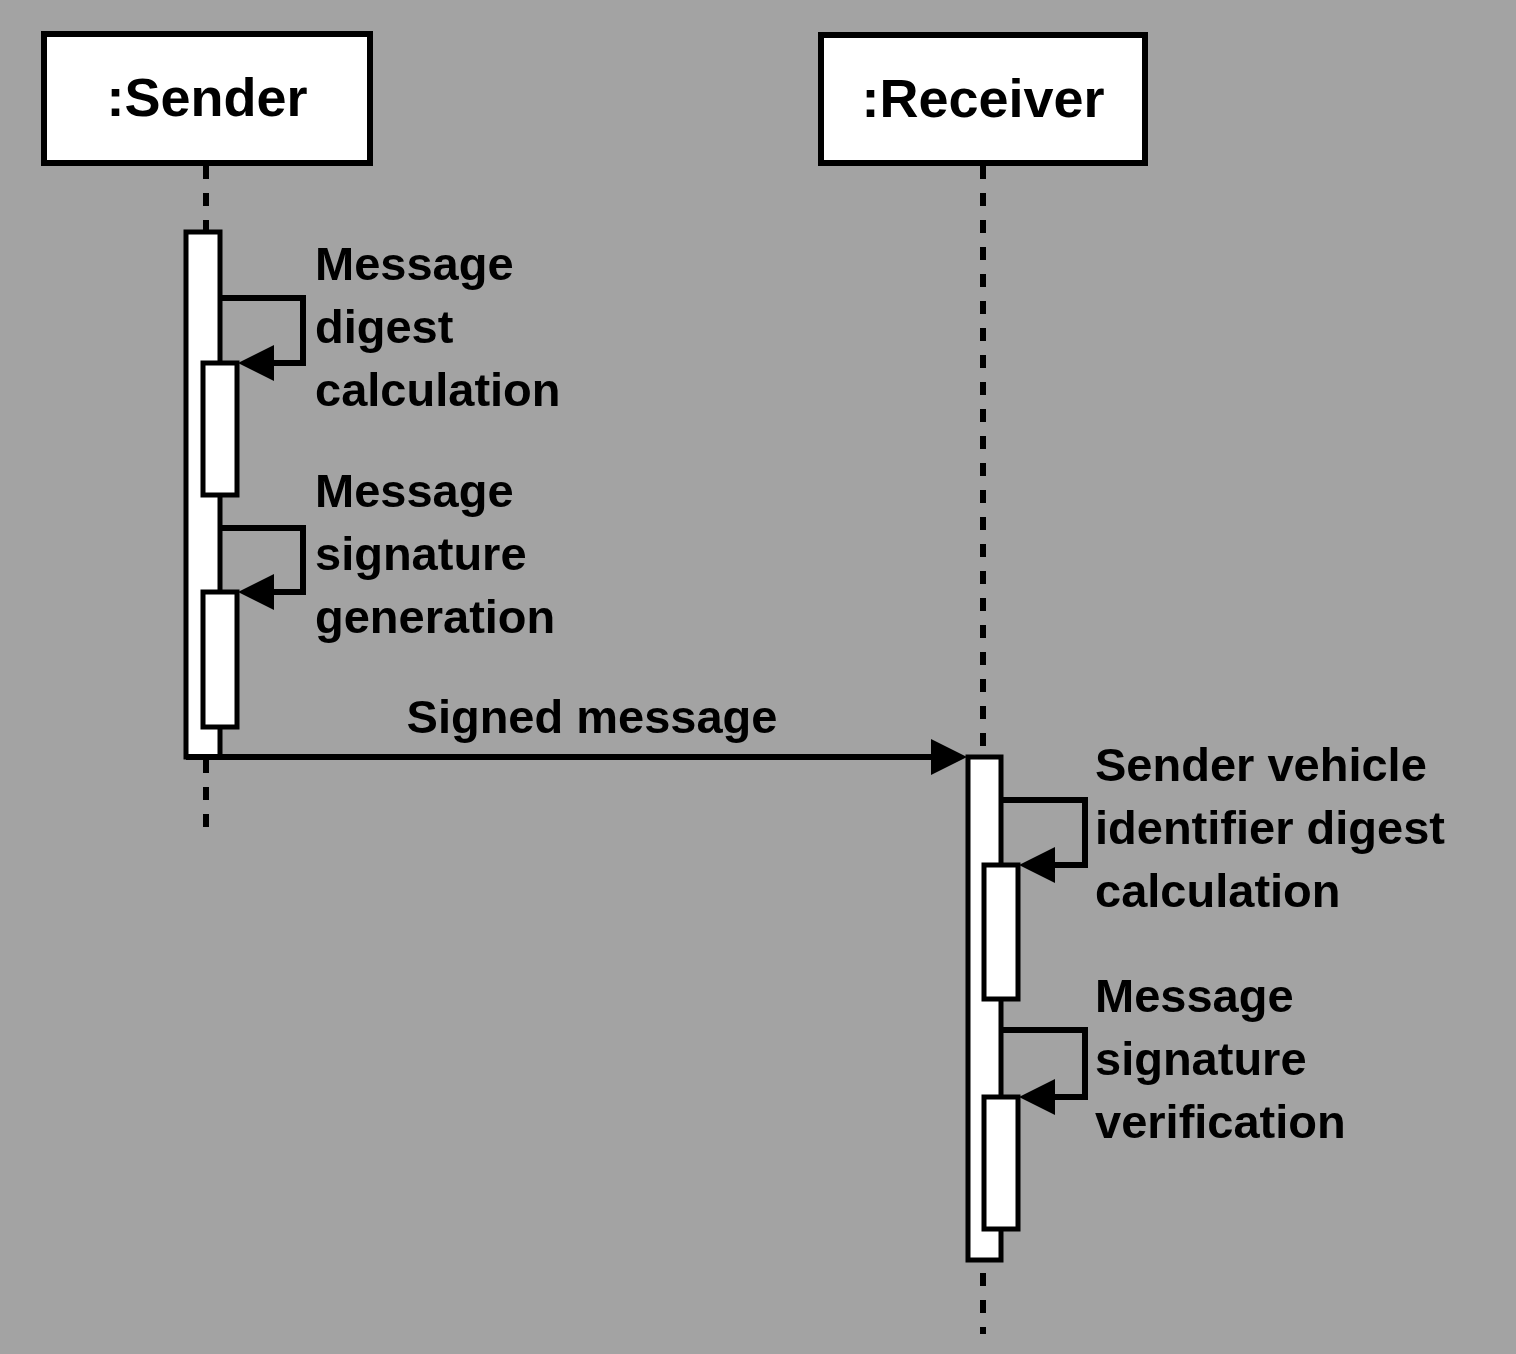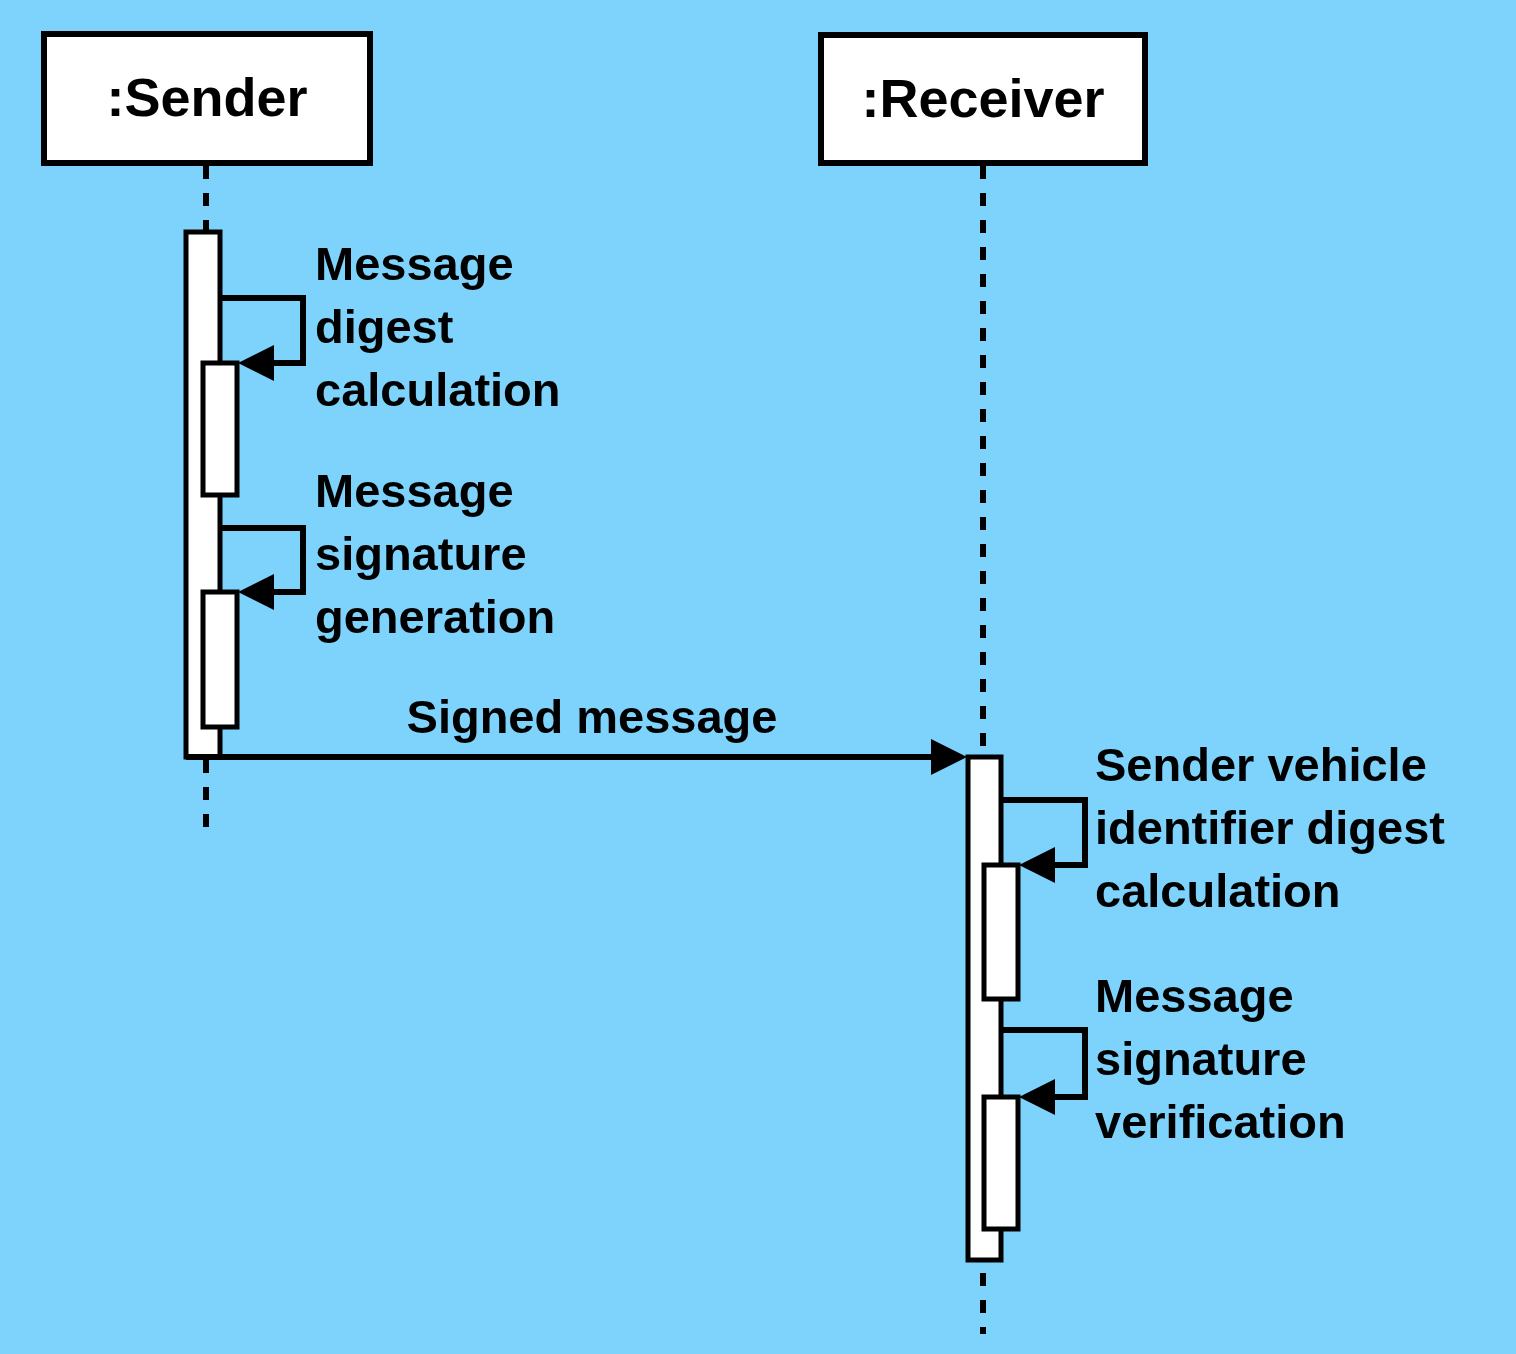--- a/index.html
+++ b/index.html
@@ -4,21 +4,21 @@
 <style>
   html, body {
     margin: 0;
     padding: 0;
     background: #ffffff;
   }
   #diagram-root {
     position: relative;
     width: 1516px;
     height: 1354px;
-    background: #7dd3fc;
+    background: #a3a3a3;
     font-family: "Liberation Sans", sans-serif;
   }
   svg#seq-svg {
     position: absolute;
     left: 0;
     top: 0;
     width: 1516px;
     height: 1354px;
     display: block;
   }

